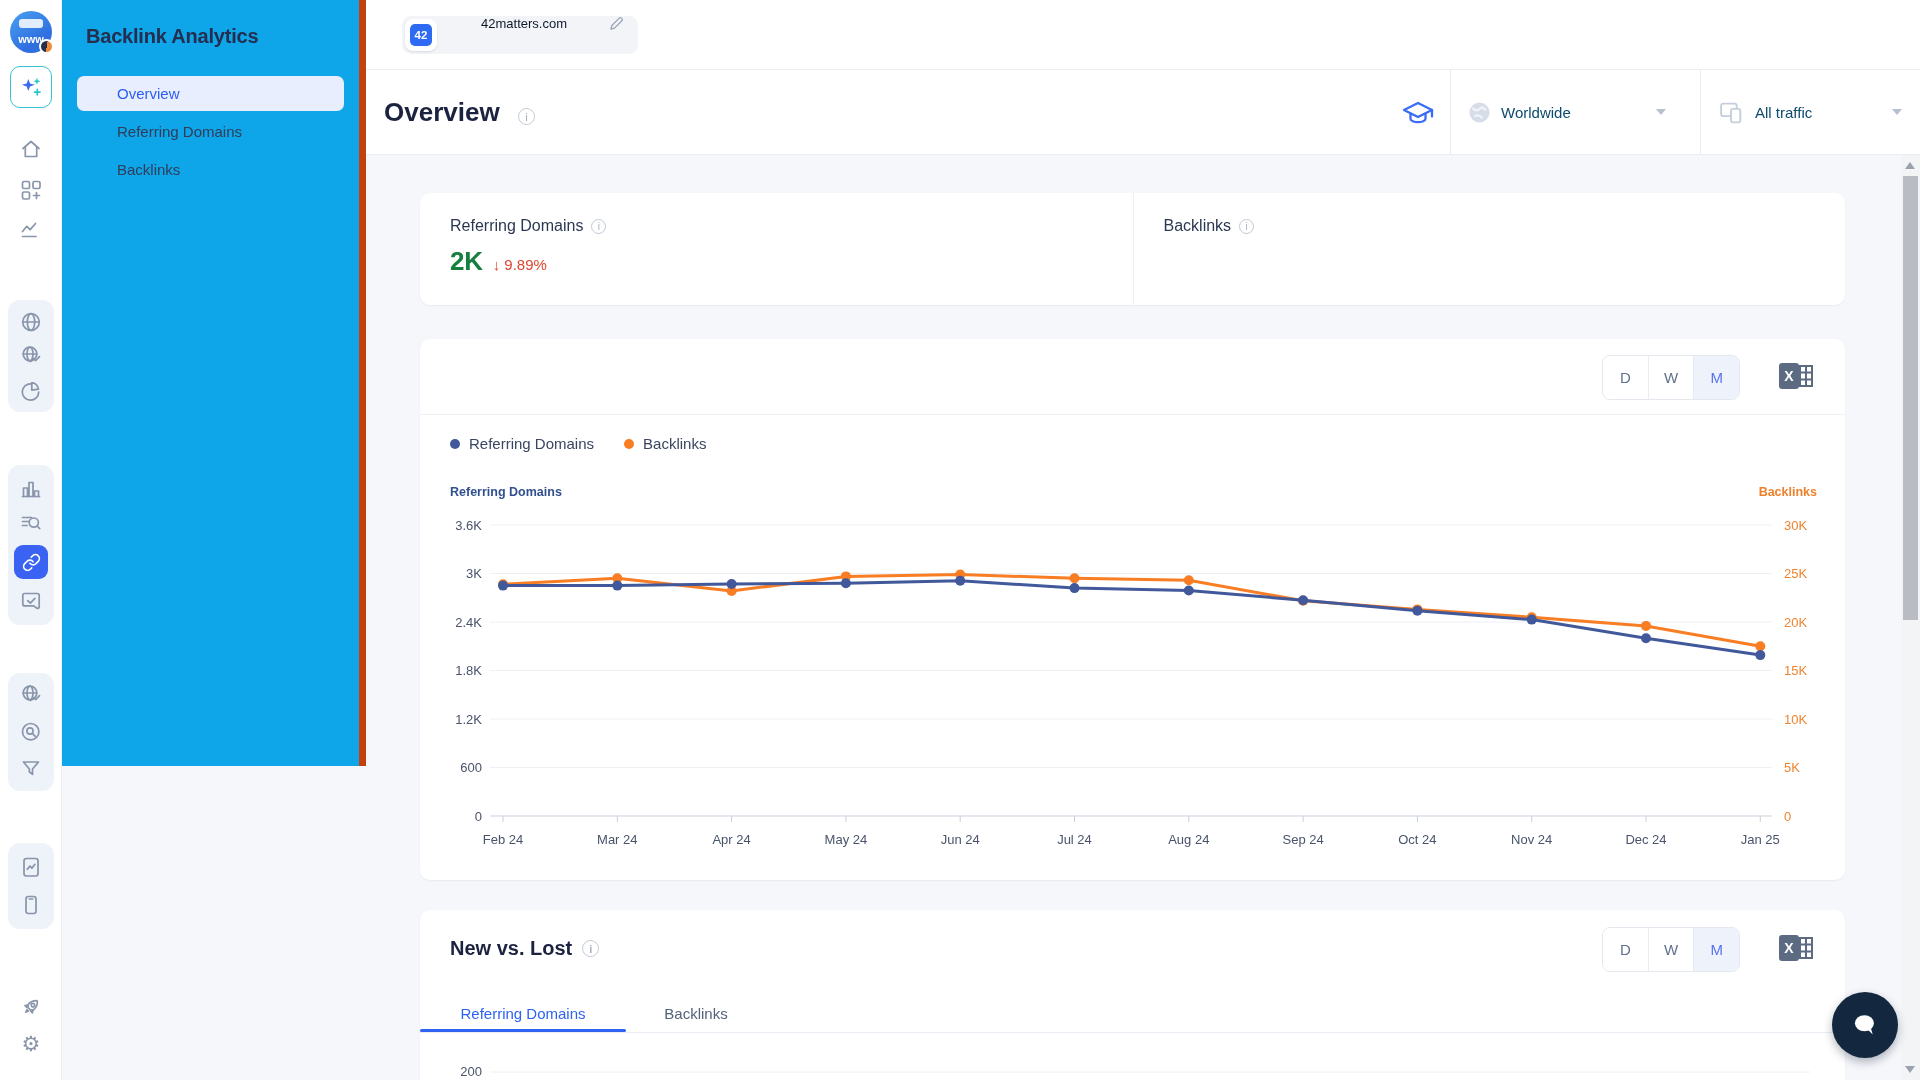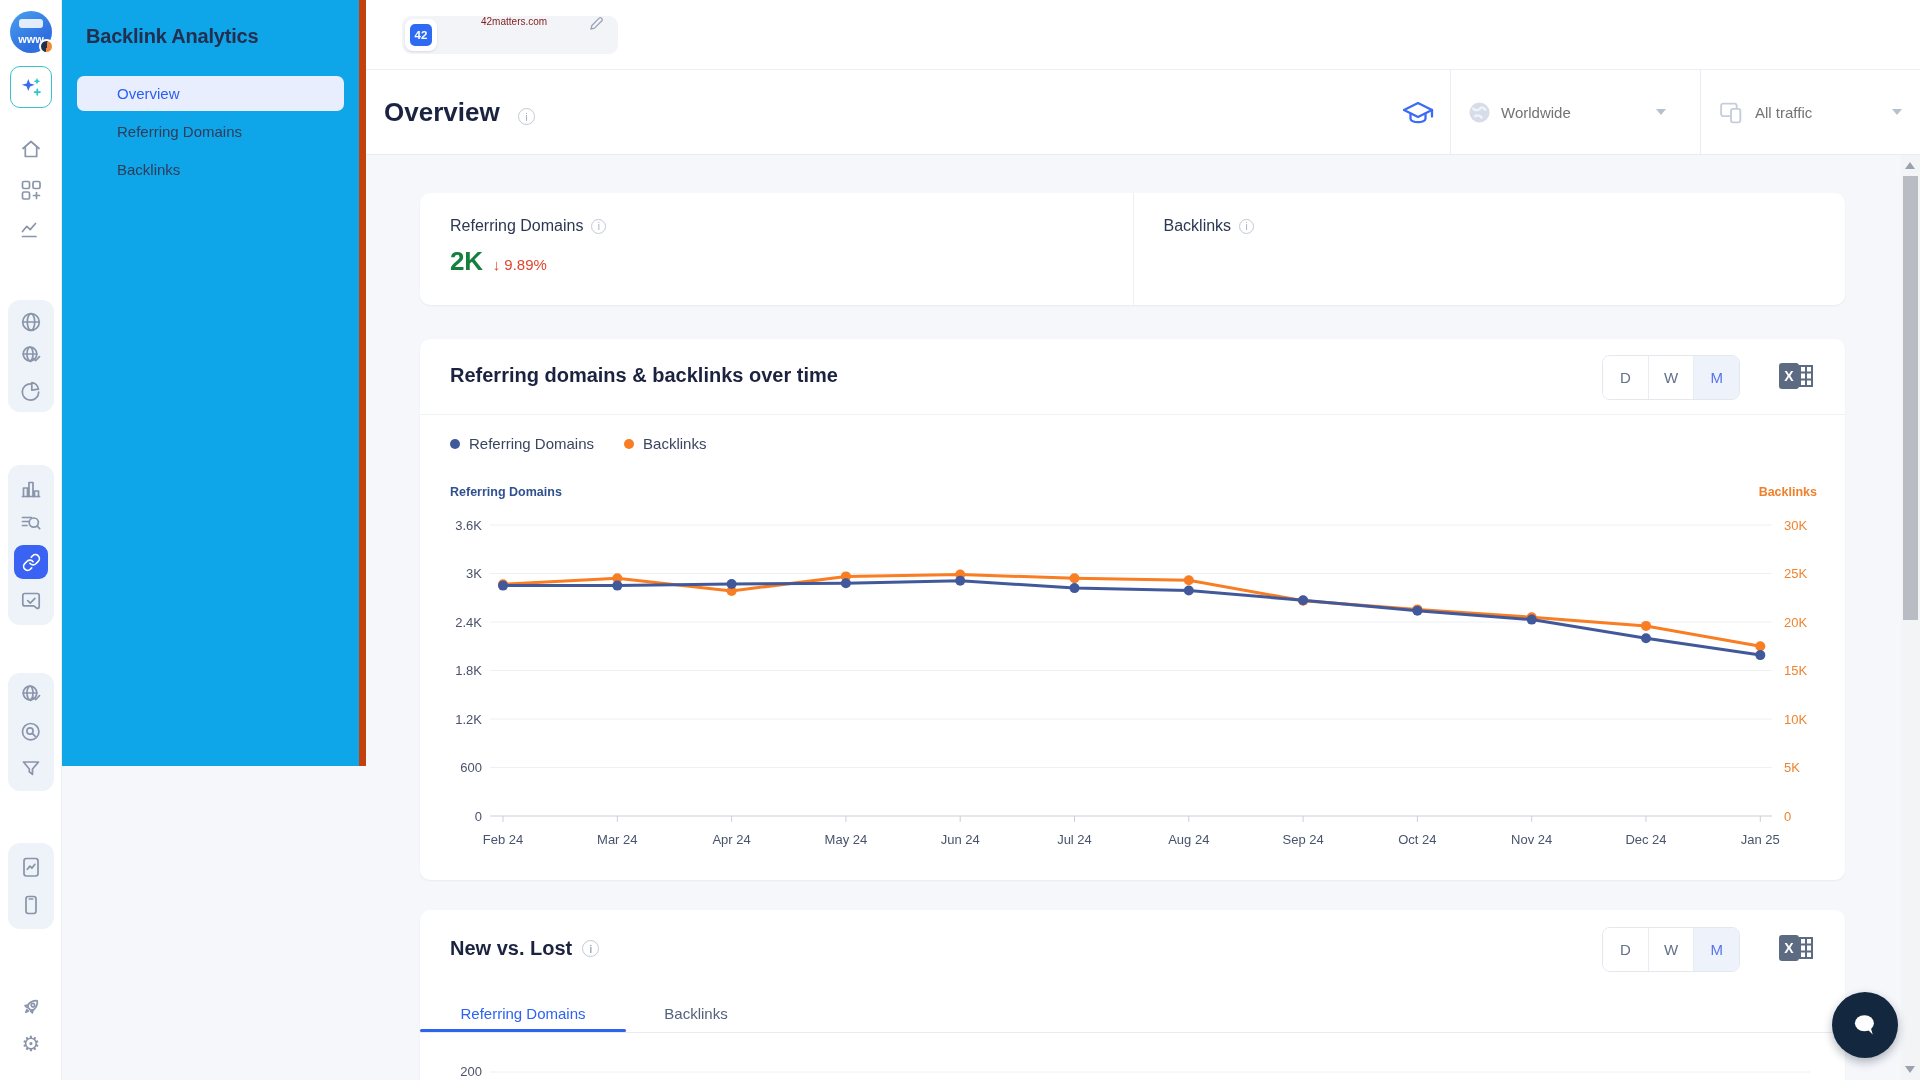--- a/index.html
+++ b/index.html
@@ -38,31 +38,31 @@
   .sb-item.active { background:#e8eefd; color:#2c5ef5; }
 
   
   .topbar { position:absolute; left:366px; top:0; width:1554px; height:70px; background:#fff; border-bottom:1px solid #eceff4; }
   .chip { position:absolute; left:36px; top:16px; height:38px; display:inline-flex; align-items:flex-start;
           background:#f2f4f8; border-radius:9px; padding-right:14px; cursor:pointer;gap:32px; }
   .chip-tile { width:32px; height:32px; margin:3px; background:#fff; border-radius:8px; box-shadow:0 1px 2px rgba(16,24,40,.12);
                display:flex; align-items:center; justify-content:center; }
   .chip-fav { width:22px; height:22px; background:#2e6bf2; border-radius:5px; color:#fff; font-size:11.5px; font-weight:bold;
               display:flex; align-items:center; justify-content:center; }
-  .chip-domain { margin-left:9px; font-size:10px; color:#7f1d1d; }
+  .chip-domain { margin-left:9px; font-size:13px; color:#0f172a; }
   .chip .pencil { margin-left:10px; display:flex; }
 
   .pagehead { position:absolute; left:366px; top:70px; width:1554px; height:85px; background:#fff; border-bottom:1px solid #e9edf3; }
   .ph-title { position:absolute; left:18px; top:27px; font-size:26px; font-weight:bold; color:#1b2340; }
   .info { display:inline-flex; width:17px; height:17px; border:1.5px solid #c2c9d6; border-radius:50%; color:#a6afc0;
           font-size:11px; align-items:center; justify-content:center; font-style:normal; }
   .ph-info { position:absolute; left:152px; top:38px; }
   .cap { position:absolute; left:1036px; top:30px; cursor:pointer; }
   .vdiv { position:absolute; top:0; width:1px; height:84px; background:#e9edf3; }
-  .dd { position:absolute; top:0; height:84px; display:flex; align-items:center; color:#737373; font-size:15px; cursor:default; }
+  .dd { position:absolute; top:0; height:84px; display:flex; align-items:center; color:#0c4a6e; font-size:15px; cursor:default; }
   .dd .lbl { margin-left:10px; }
   .caret { width:0; height:0; border-left:5px solid transparent; border-right:5px solid transparent; border-top:6px solid #b7c0cf; }
 
   
   .card { position:absolute; background:#fff; border-radius:10px; box-shadow:0 1px 2px rgba(25,35,61,.06); }
   .stats { left:420px; top:193px; width:1425px; height:112px; display:flex; }
   .stat-half { position:relative; width:713px; padding:24px 0 0 30px; }
   .stat-half + .stat-half { border-left:1px solid #eceff4; }
   .stat-label { display:flex; align-items:center; gap:8px; font-size:16px; color:#2c3852; }
   .stat-label .info { width:15px; height:15px; font-size:10px; }
@@ -359,21 +359,20 @@
     <div class="stat-half">
       <div class="stat-label">
         <span>Backlinks</span>
         <span class="info">i</span>
       </div>
     </div>
   </div>
 
   <div class="card tcard">
     <div class="card-head">
-      <div class="card-title">Referring domains &amp; backlinks over time</div>
       <div class="seg">
         <div class="seg-btn">D</div>
         <div class="seg-btn">W</div>
         <div class="seg-btn on">M</div>
       </div>
       <span class="xl">
         <svg width="36" height="34" viewBox="0 0 36 34">
           <rect x="1" y="4" width="20" height="26" rx="3" fill="#5d6b82"></rect>
           <text x="11" y="22" text-anchor="middle" font-family="Liberation Sans, sans-serif" font-size="14" font-weight="bold" fill="#ffffff">X</text>
           <rect x="22" y="7" width="12" height="20" fill="#ffffff" stroke="#5d6b82" stroke-width="2"></rect>

